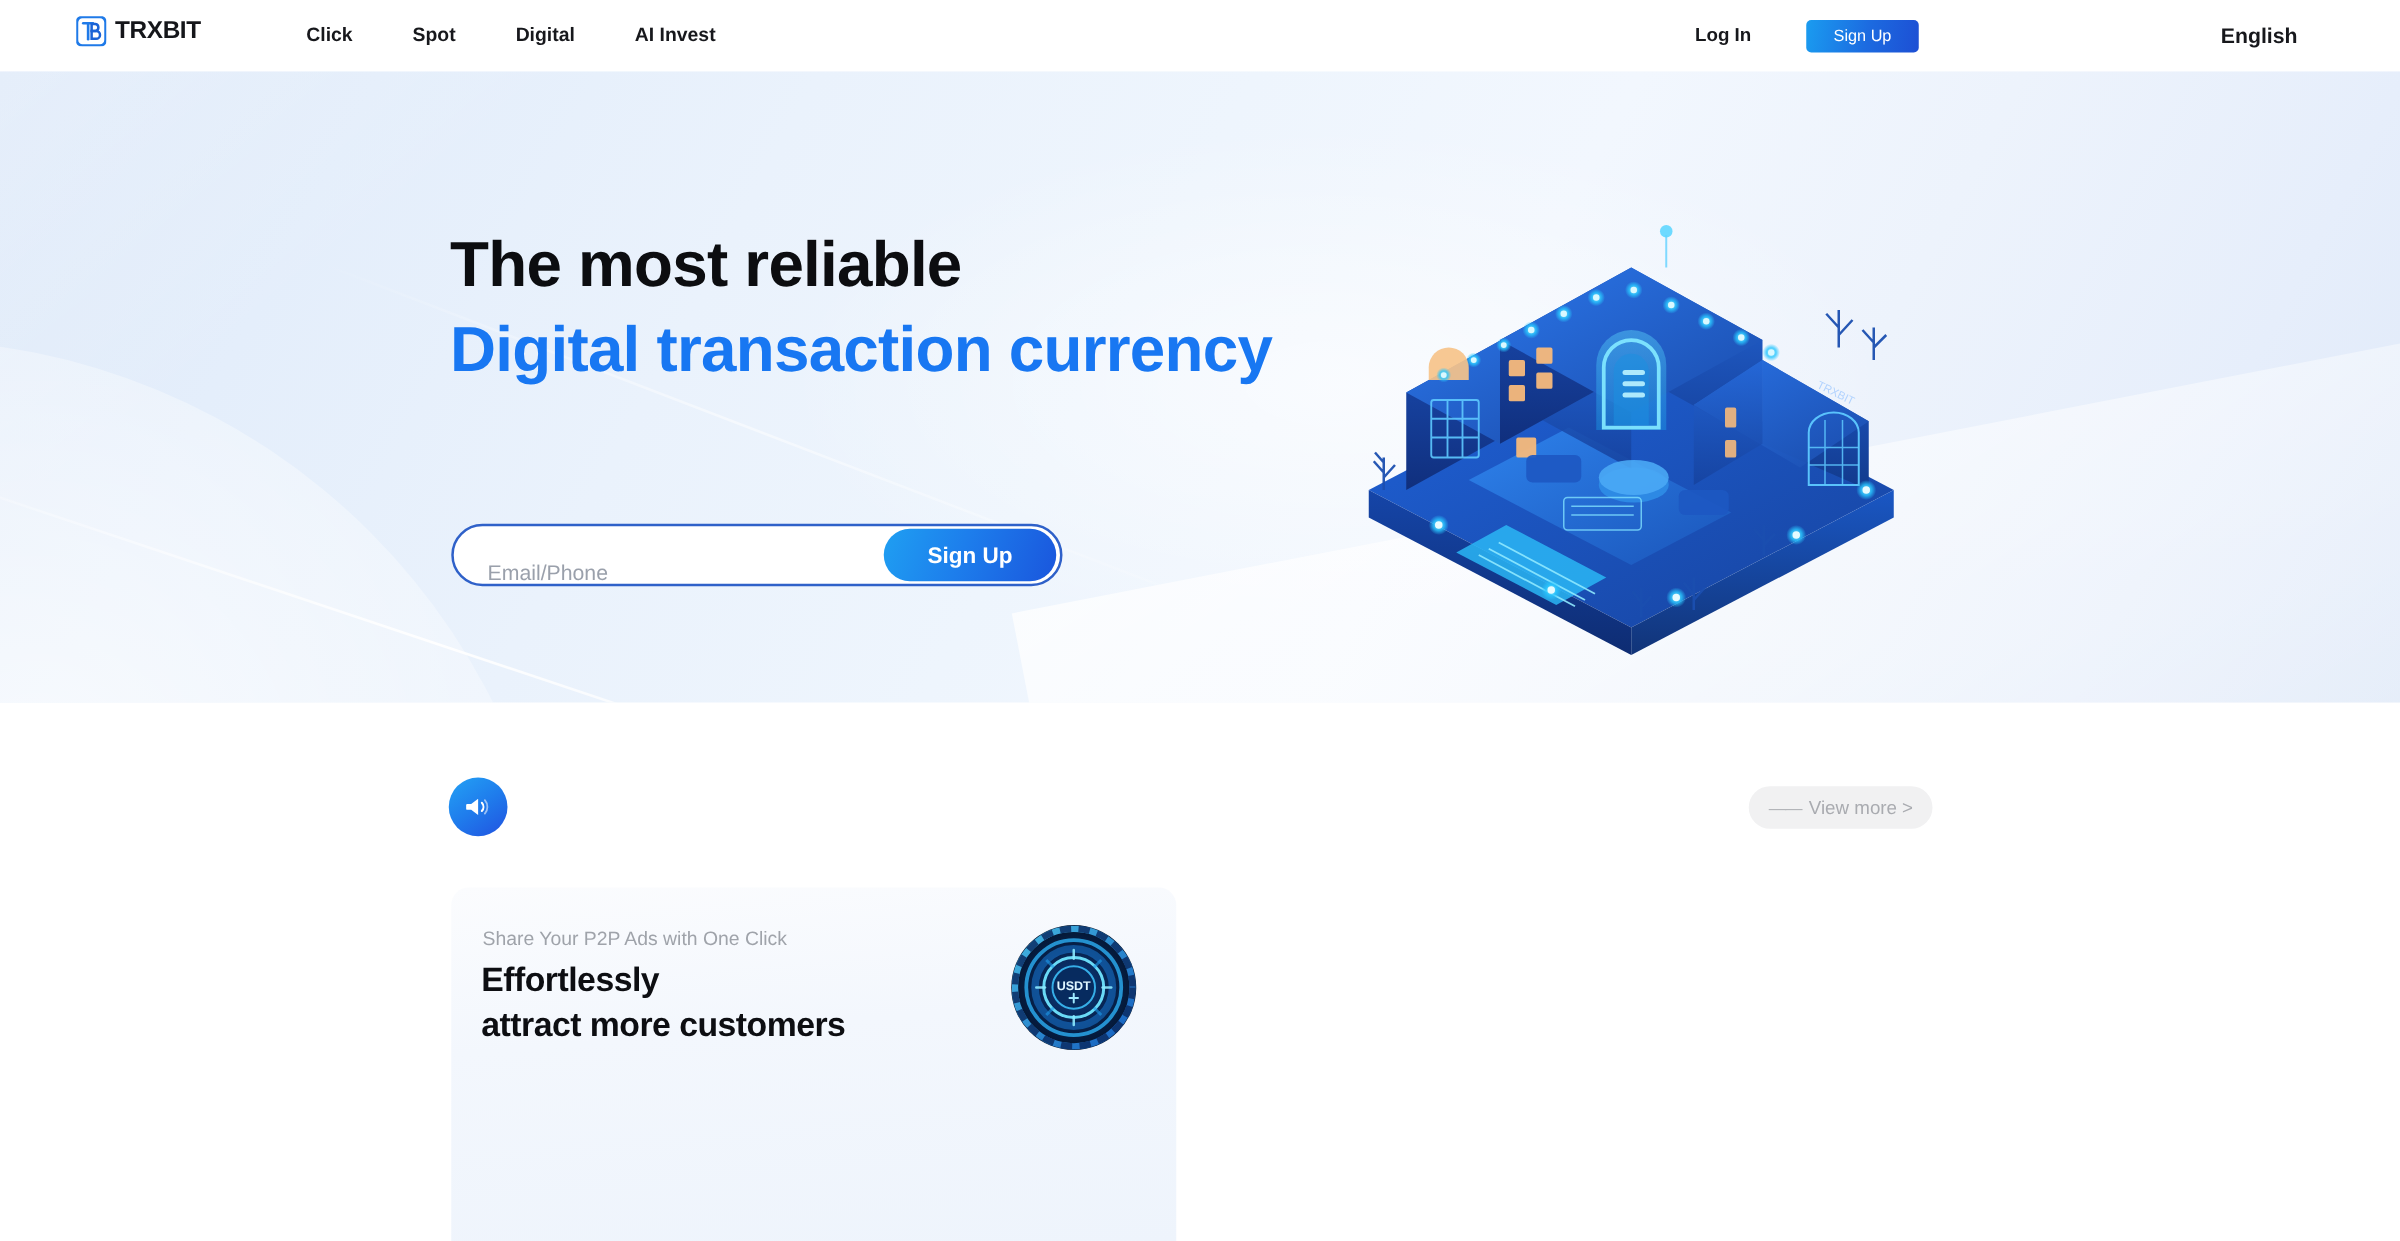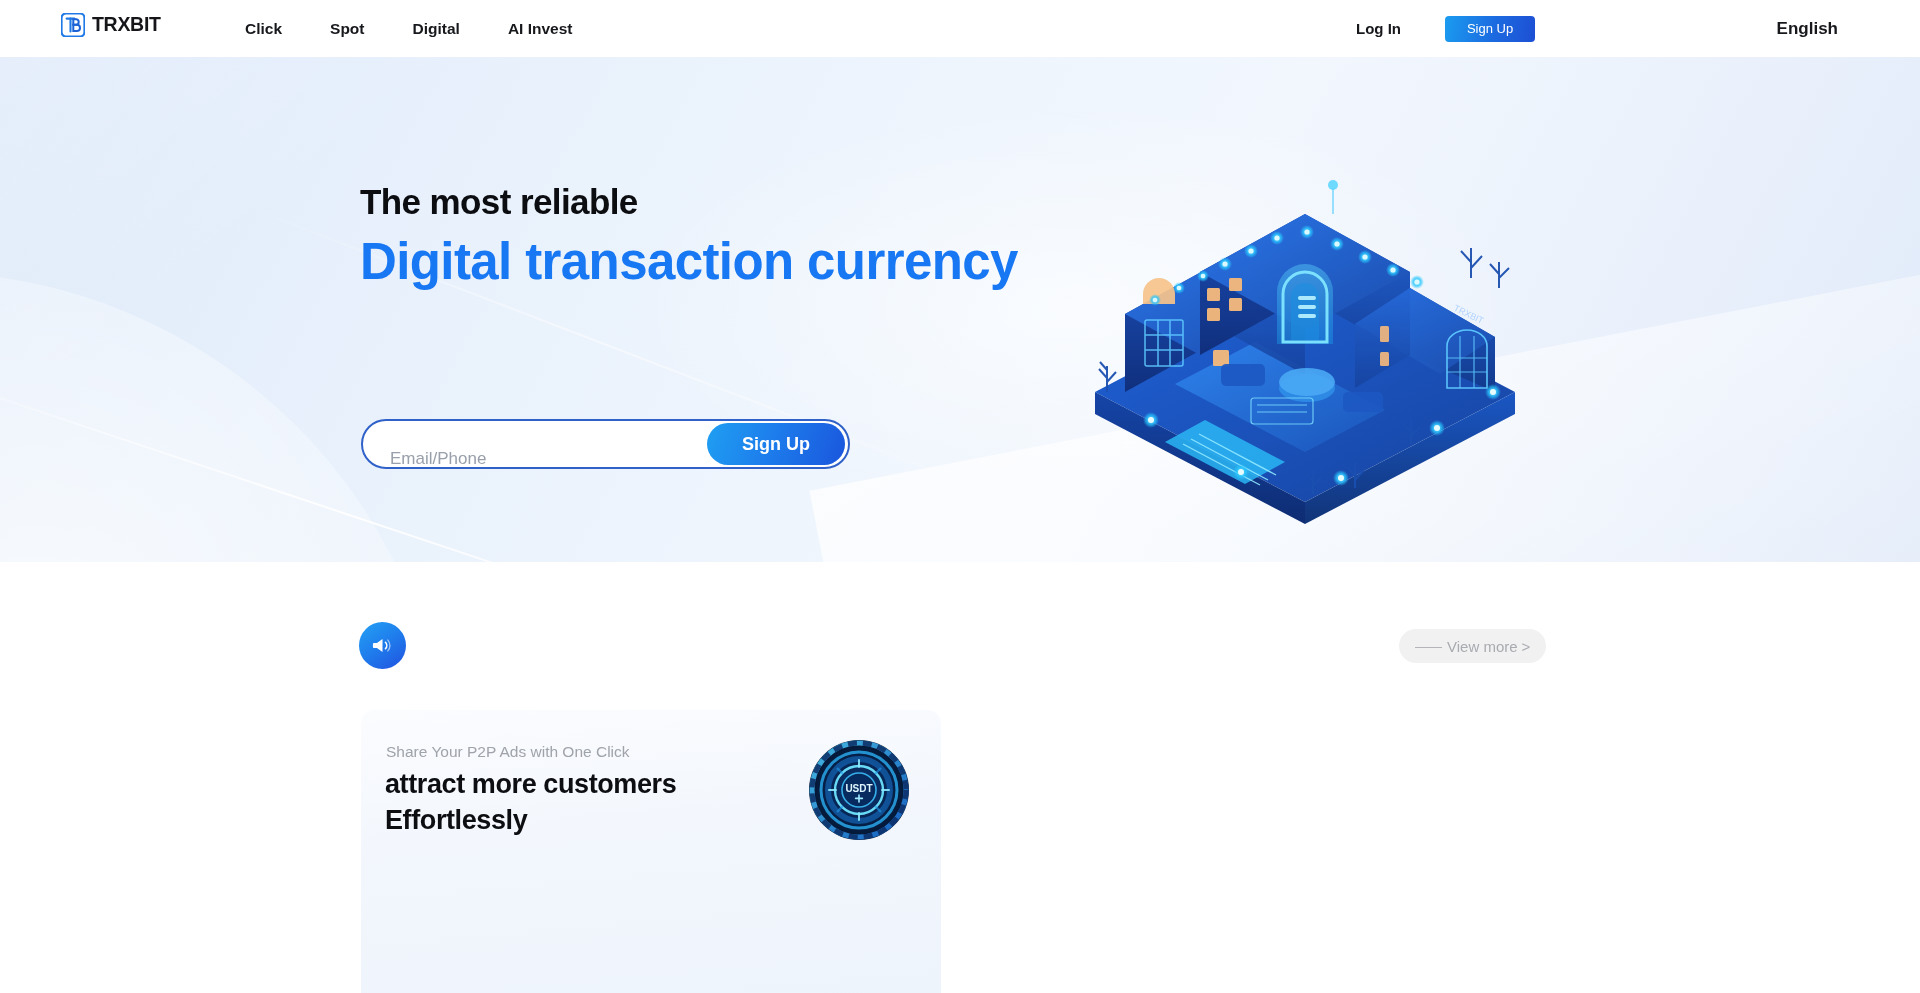--- a/index.html
+++ b/index.html
@@ -172,21 +172,21 @@
     background: radial-gradient(ellipse at center, rgba(255,255,255,.6), rgba(255,255,255,0) 70%);
   }
 
   .hero-copy {
     position: absolute;
     left: 360px;
     top: 125px;
     z-index: 6;
   }
   .hero-line1 {
-    font-size: 35px;
+    font-size: 51px;
     font-weight: 700;
     color: #0c0d10;
     line-height: 1.16;
     letter-spacing: -0.6px;
     white-space: nowrap;
   }
   .hero-line2 {
     font-size: 51px;
     font-weight: 700;
     color: #1877f2;
@@ -575,22 +575,22 @@
   <div class="view-more">
     <span class="vm-dashes">——</span>
     <span class="vm-label">View more</span>
     <span class="vm-chevron">&gt;</span>
   </div>
 </div>
 
 <div class="promo-card">
   <div class="promo-eyebrow">Share Your P2P Ads with One Click</div>
   <div class="promo-title">
+    <div>Effortlessly</div>
     <div>attract more customers</div>
-    <div>Effortlessly</div>
   </div>
 
   <div class="promo-art">
     <svg viewBox="0 0 104 104" aria-hidden="true">
       <defs>
         <radialGradient id="hudBg" cx="50%" cy="50%" r="50%">
           <stop offset="0" stop-color="#0e3f86"></stop>
           <stop offset="60%" stop-color="#07234f"></stop>
           <stop offset="100%" stop-color="#04152f"></stop>
         </radialGradient>

